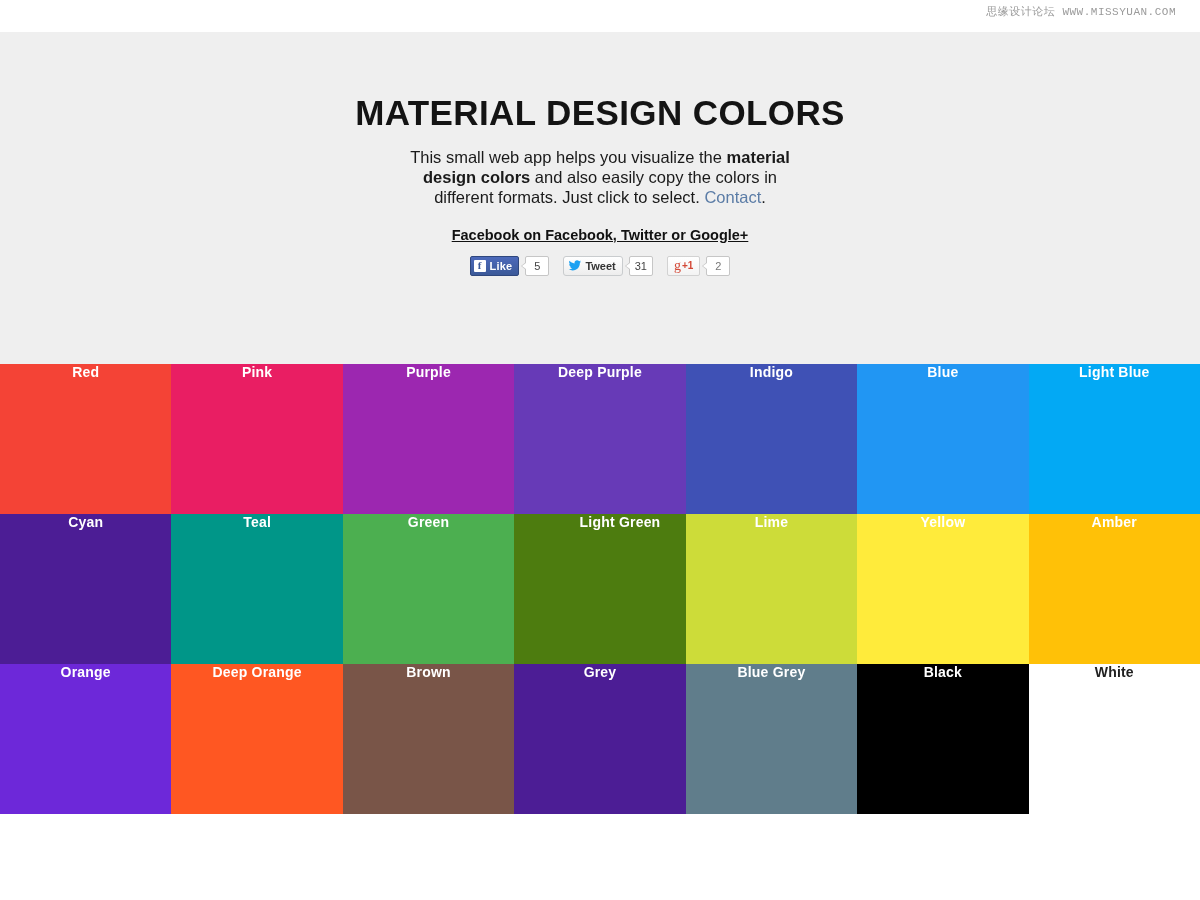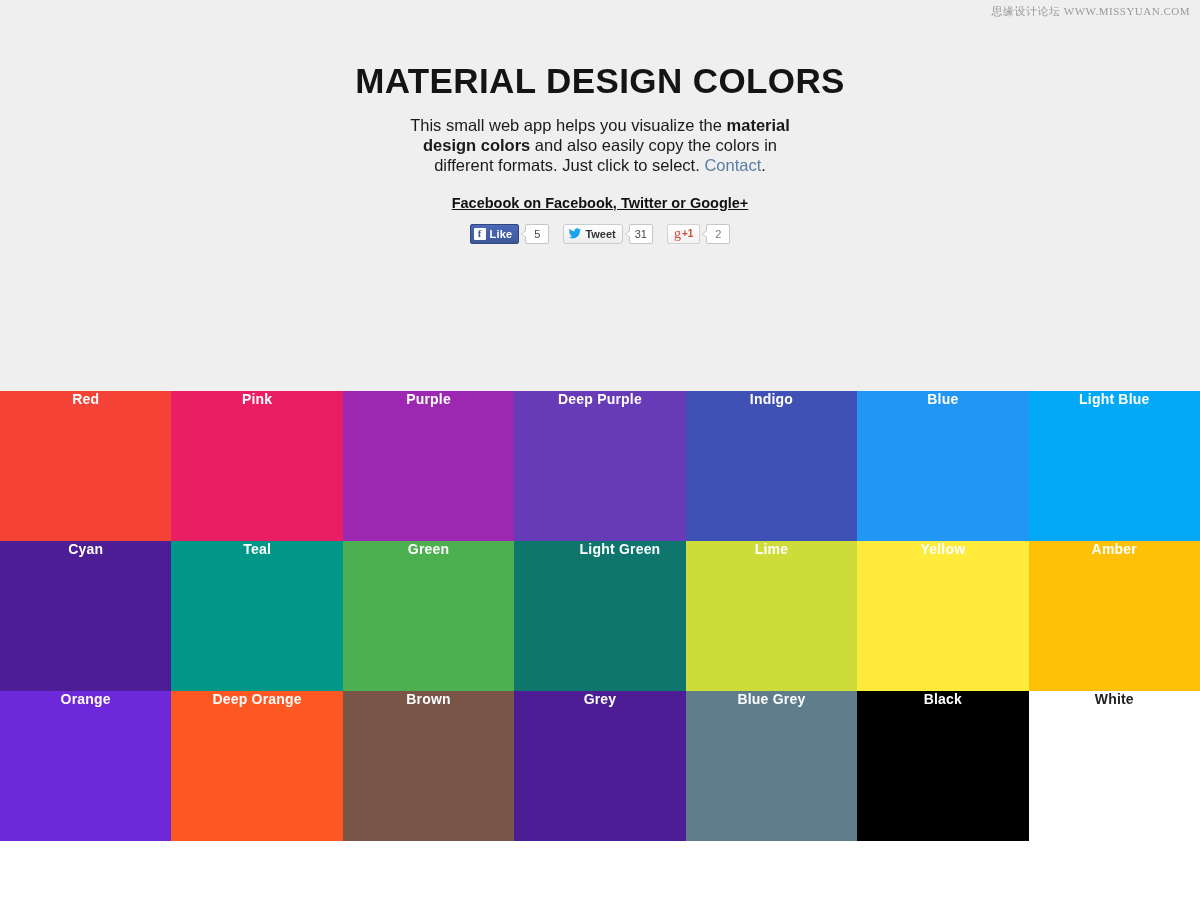--- a/index.html
+++ b/index.html
@@ -12,37 +12,38 @@
     background: #ffffff;
     font-family: "Liberation Sans", sans-serif;
     overflow: hidden;
     position: relative;
   }
 
   
   .watermark {
     position: absolute;
     top: 4px;
-    right: 10px;
+    right: 24px;
     font-size: 11px;
     color: #9a9a9a;
     letter-spacing: 0.5px;
     white-space: nowrap;
     z-index: 20;
-    font-family: Liberation Serif, serif;
+    font-family: Liberation Mono, monospace;
   }
 
   
   .header {
     background: #efefef;
-    height: 391px;
+    height: 332px;
     box-sizing: border-box;
     padding-top: 62px;
     text-align: center;
     position: relative;
+    margin-top: 32px;
   }
   .page-title {
     font-size: 35px;
     font-weight: bold;
     color: #141414;
     letter-spacing: 0.4px;
     margin: 0 0 14px 0;
     line-height: 1.1;
   }
   .intro {
@@ -297,21 +298,21 @@
     </div>
     <div class="swatch" style="background: #4c1d95; color: rgb(255, 255, 255);">
       <span>Cyan</span>
     </div>
     <div class="swatch" style="background: rgb(0, 150, 136); color: rgb(255, 255, 255);">
       <span>Teal</span>
     </div>
     <div class="swatch" style="background: rgb(76, 175, 80); color: rgb(255, 255, 255);">
       <span>Green</span>
     </div>
-    <div class="swatch" style="background: #0f766e; color: rgb(255, 255, 255); padding-left: 40px;">
+    <div class="swatch" style="background: #4d7c0f; color: rgb(255, 255, 255); padding-left: 40px;">
       <span>Light Green</span>
     </div>
     <div class="swatch" style="background: rgb(205, 220, 57); color: rgb(255, 255, 255);">
       <span>Lime</span>
     </div>
     <div class="swatch" style="background: rgb(255, 235, 59); color: rgb(255, 255, 255);">
       <span>Yellow</span>
     </div>
     <div class="swatch" style="background: rgb(255, 193, 7); color: rgb(255, 255, 255);">
       <span>Amber</span>

